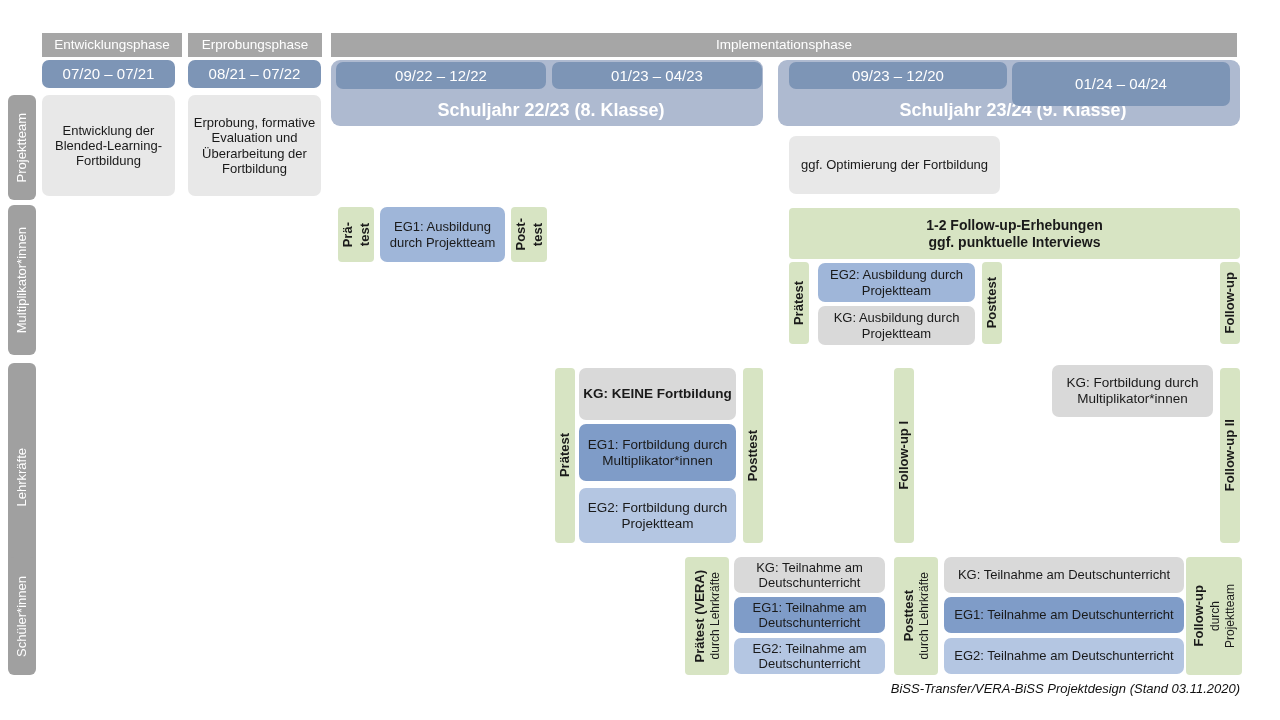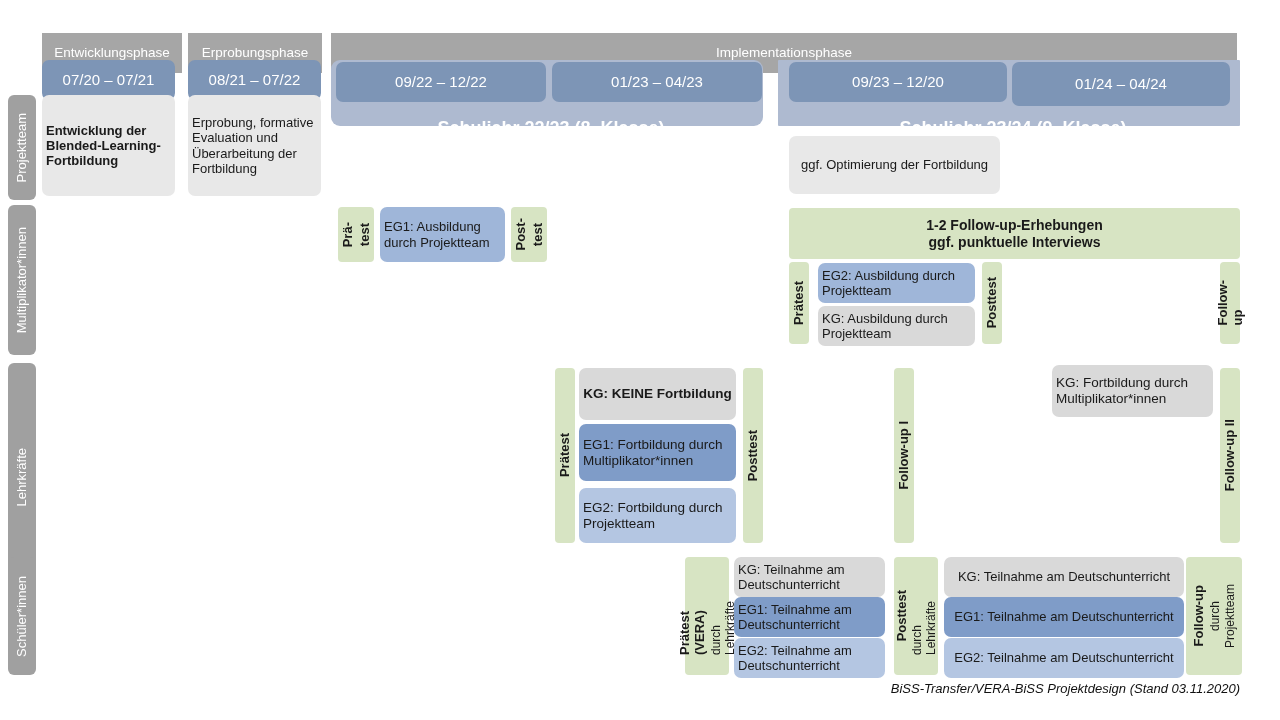--- a/index.html
+++ b/index.html
@@ -11,23 +11,23 @@
     overflow:hidden;
   }
   #stage{position:relative;width:1280px;height:720px;}
 
   .abs{position:absolute;box-sizing:border-box;}
 
   
   .box{
     border-radius:7px;
     display:flex;align-items:center;justify-content:center;
-    text-align:left;
+    text-align:center;
     line-height:1.18;
-    padding:20px 4px;
+    padding:2px 4px;
   }
   .sq{border-radius:4px;}
 
   
   .c-gray-head{background:#a6a6a6;color:#ffffff;}
   .c-sidebar{background:#a0a0a0;color:#ffffff;}
   .c-period{background:#7d95b6;color:#ffffff;}
   .c-year{background:#aebad0;color:#ffffff;}
   .c-lightgray{background:#e8e8e8;color:#1a1a1a;}
   .c-gray{background:#d9d9d9;color:#1a1a1a;}
@@ -96,21 +96,21 @@
       <span>Schuljahr 22/23 (8. Klasse)</span>
     </div>
   </div>
   <div class="abs box c-period period" style="left:336px;top:62px;width:210px;height:27px;">
     <span>09/22 – 12/22</span>
   </div>
   <div class="abs box c-period period" style="left:552px;top:62px;width:210px;height:27px;">
     <span>01/23 – 04/23</span>
   </div>
 
-  <div class="abs c-year" style="left:778px;top:60px;width:462px;height:66px;border-radius:1px;">
+  <div class="abs c-year" style="left:778px;top:60px;width:462px;height:66px;border-radius:9px;">
     <div class="box year" style="position:absolute;left:0;top:36px;width:462px;height:26px;">
       <span>Schuljahr 23/24 (9. Klasse)</span>
     </div>
   </div>
   <div class="abs box c-period period" style="left:789px;top:62px;width:218px;height:27px;">
     <span>09/23 – 12/20</span>
   </div>
   <div class="abs box c-period period" style="left:1012px;top:62px;width:218px;height:44px;">
     <span>01/24 – 04/24</span>
   </div>
@@ -121,21 +121,21 @@
   <div class="abs box c-sidebar sidebar-lab" style="left:8px;top:205px;width:28px;height:150px;">
     <span class="vert">Multiplikator*innen</span>
   </div>
   <div class="abs box c-sidebar sidebar-lab" style="left:8px;top:363px;width:28px;height:228px;">
     <span class="vert">Lehrkräfte</span>
   </div>
   <div class="abs box c-sidebar sidebar-lab" style="left:8px;top:557px;width:28px;height:118px;">
     <span class="vert">Schüler*innen</span>
   </div>
 
-  <div class="abs box c-lightgray b13" style="left:42px;top:95px;width:133px;height:101px;font-weight:bold;">
+  <div class="abs box c-lightgray b13" style="left:42px;top:95px;width:133px;height:101px;">
     <span>Entwicklung der Blended-Learning-Fortbildung</span>
   </div>
   <div class="abs box c-lightgray b13" style="left:188px;top:95px;width:133px;height:101px;">
     <span>Erprobung, formative Evaluation und Überarbeitung der Fortbildung</span>
   </div>
   <div class="abs box c-lightgray b13" style="left:789px;top:136px;width:211px;height:58px;">
     <span>ggf. Optimierung der Fortbildung</span>
   </div>
 
   <div class="abs box sq c-green vert-row" style="left:338px;top:207px;width:36px;height:55px;">

